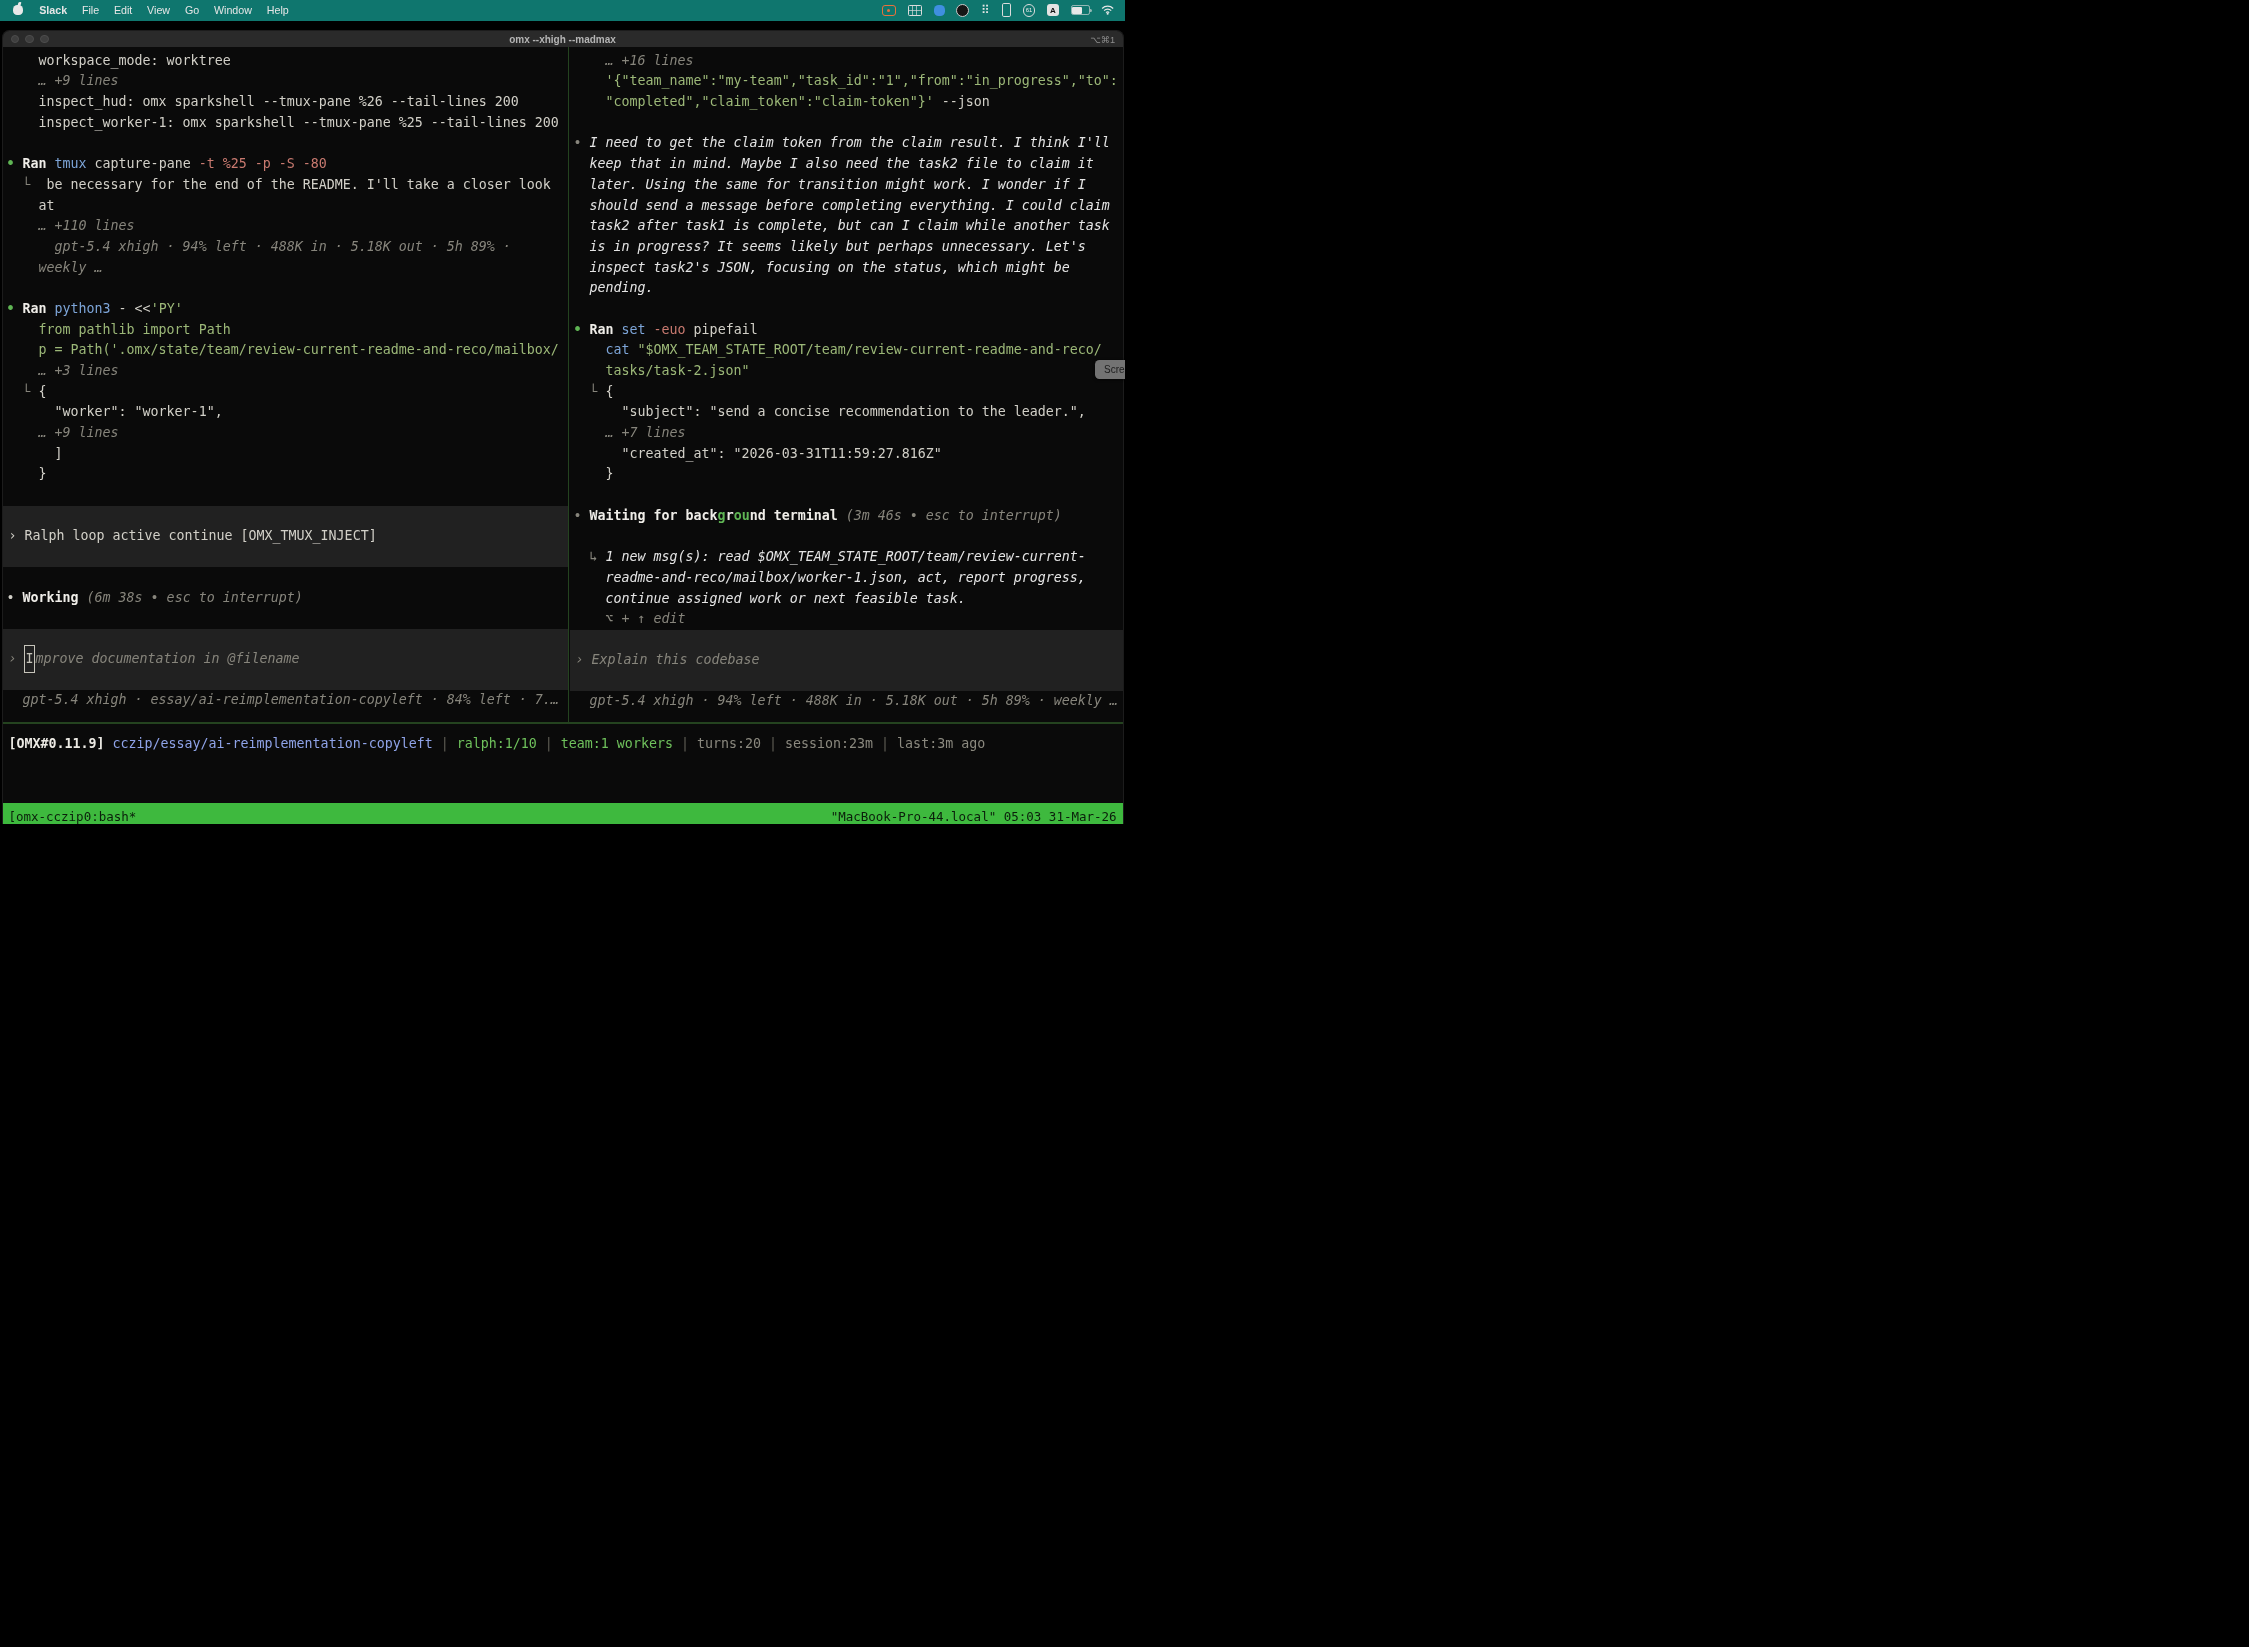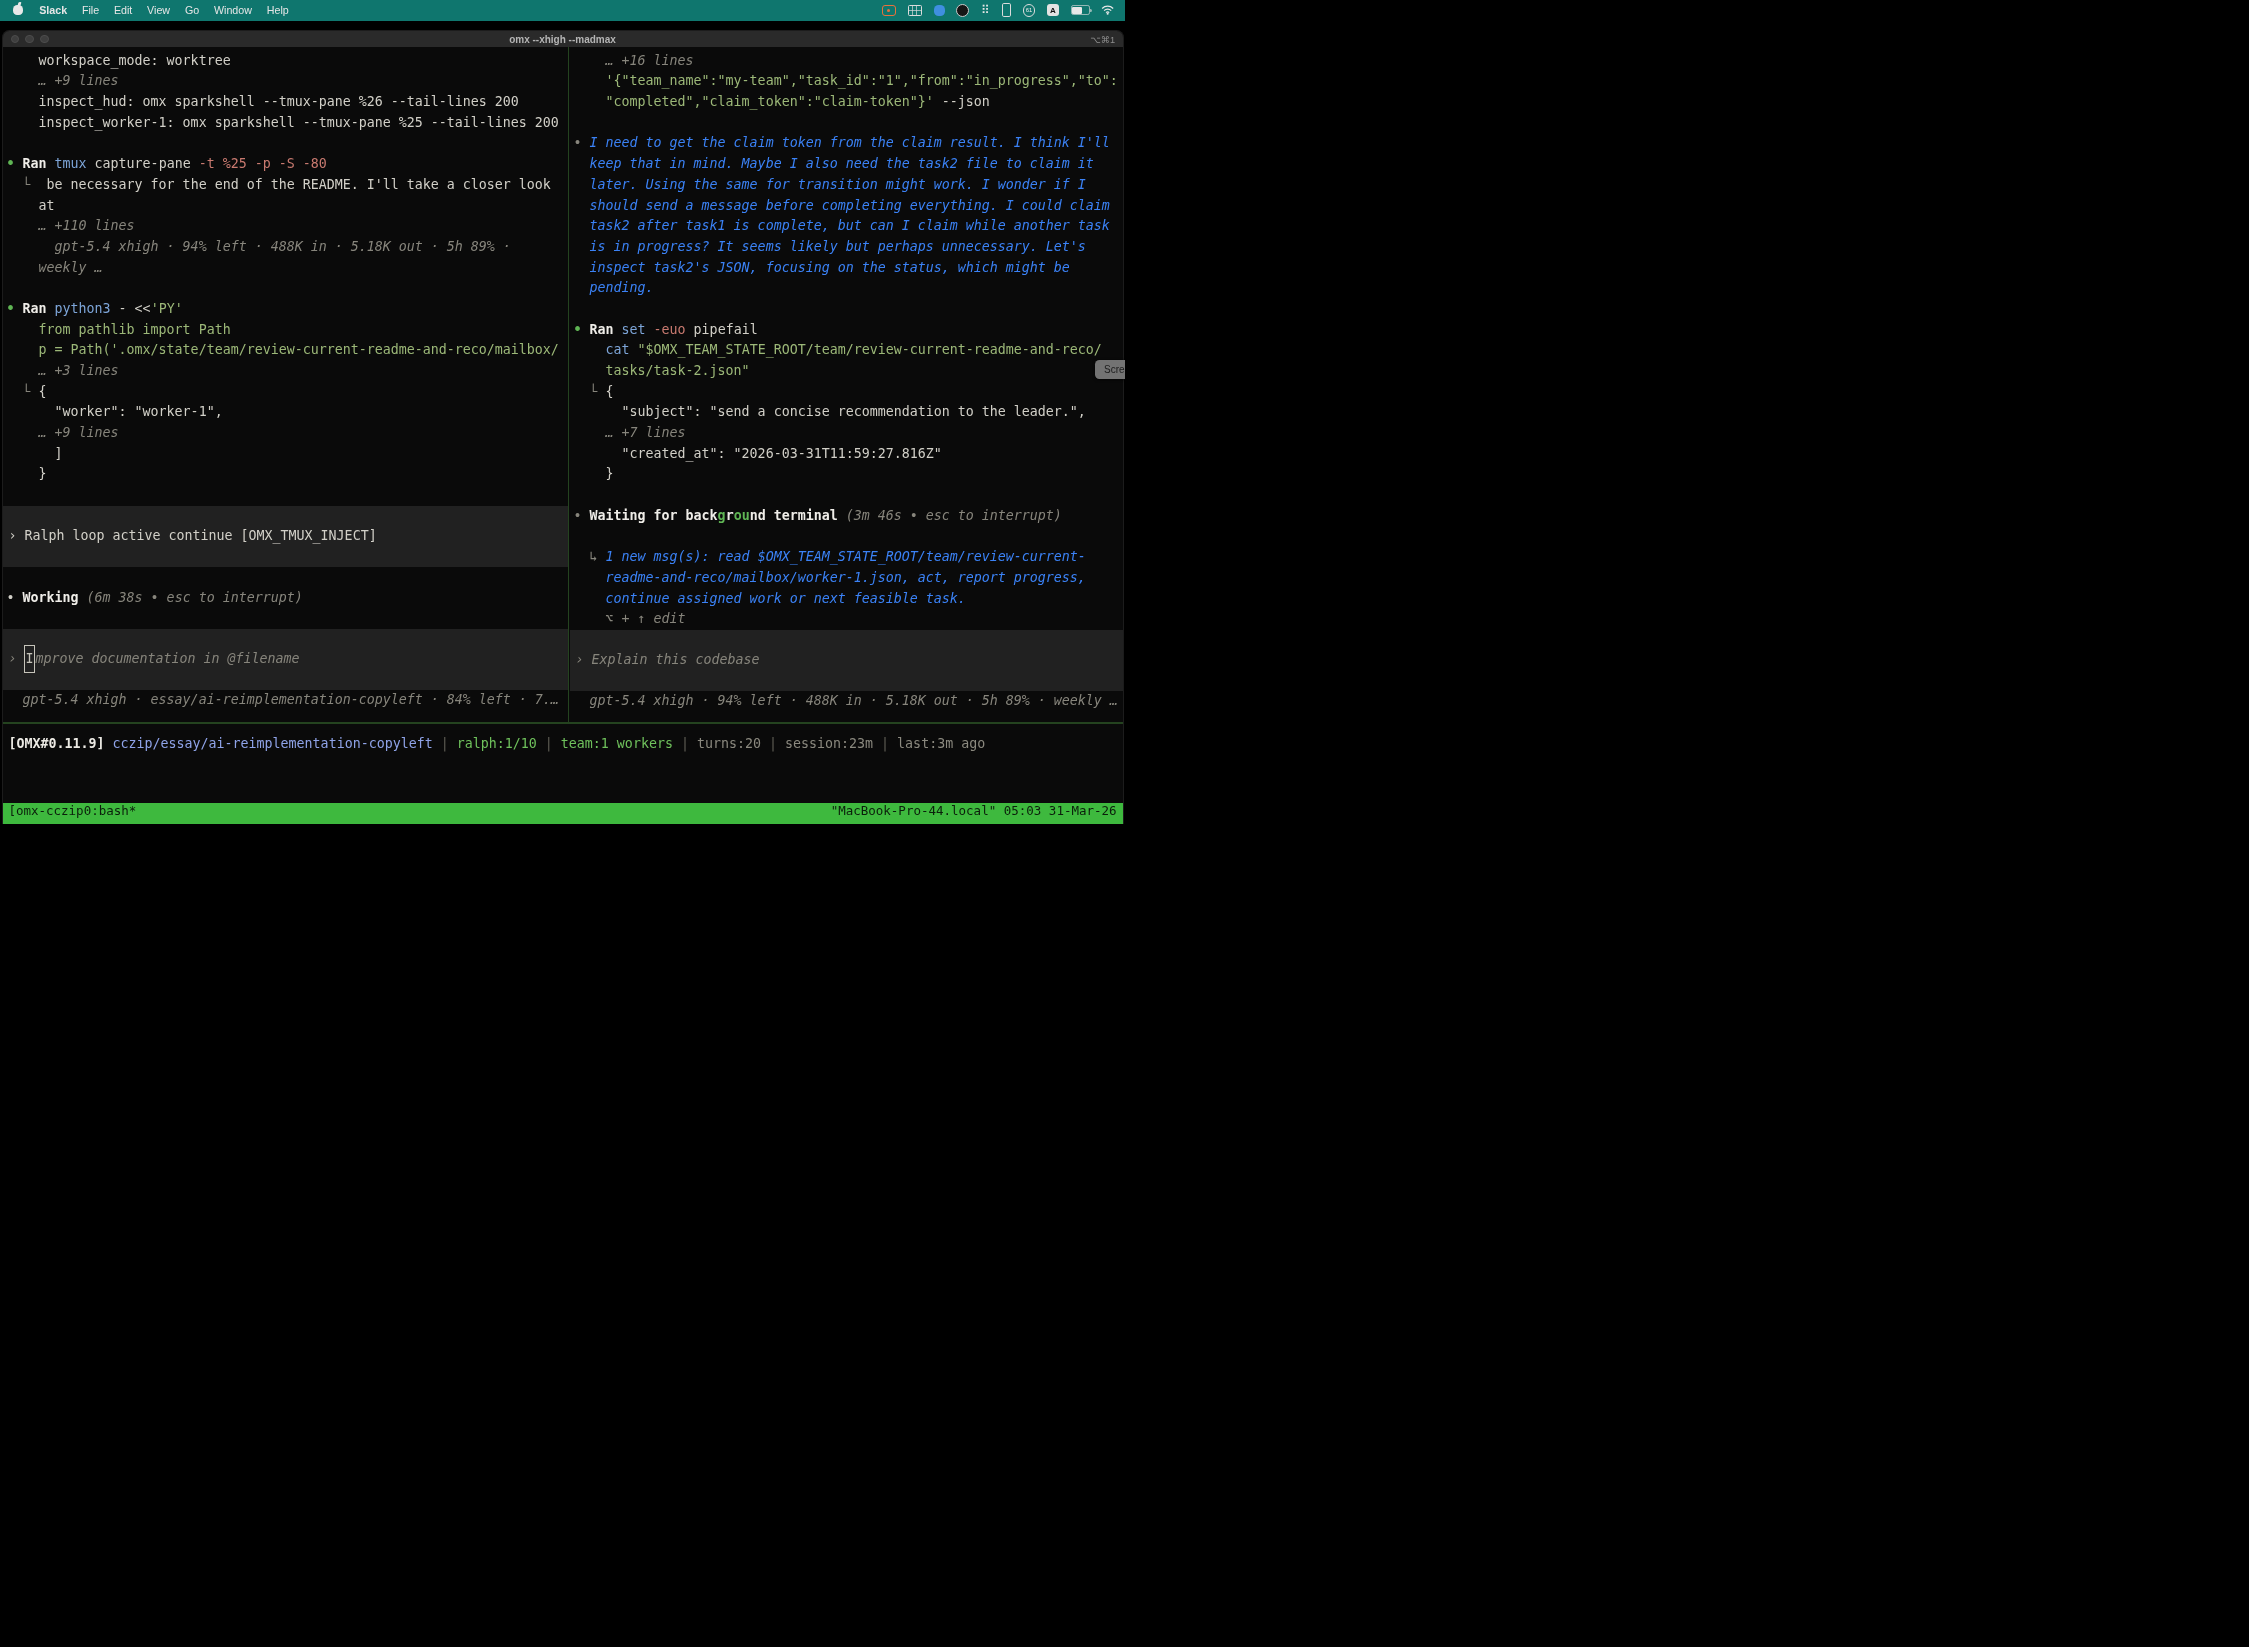--- a/index.html
+++ b/index.html
@@ -61,35 +61,35 @@
   .t-input{height:61px;background:#212121;display:flex;align-items:center;white-space:pre;overflow:hidden;padding-left:5.9px;}
   .cursor{display:inline-block;min-width:10.3px;height:28px;line-height:25px;border:1.5px solid #c6c4ba;
           box-sizing:border-box;text-align:center;color:#c6c4ba;margin-right:0.7px;}
 
   .c-fg{color:#d2d0c8;}
   .c-dim{color:#87857c;font-style:italic;}
   .c-grn{color:#9cb878;}
   .c-blu{color:#7da5d8;}
   .c-red{color:#c97a70;}
   .c-b{color:#efede8;font-weight:700;}
-  .c-i{color:#3b82f6;font-style:italic;}
+  .c-i{color:#e5e5e5;font-style:italic;}
   .c-grnb{color:#5fb554;font-weight:700;}
 
   
   .omx-bar{position:absolute;top:703px;left:0;right:0;height:20.7px;padding-left:5.9px;
            font-family:"DejaVu Sans Mono",monospace;font-size:13.3px;line-height:20.7px;white-space:pre;overflow:hidden;}
   .o-b{color:#eceae4;font-weight:700;}
   .o-path{color:#8fa3e8;}
   .o-grn{color:#6fc15c;}
   .o-dim{color:#8b897f;}
   .o-sep{color:#5f5d55;}
 
   
   .tmux-bar{position:absolute;bottom:0;left:0;right:0;height:20.7px;background:#3eb93e;color:#0b1f0b;
-            font-family:"DejaVu Sans Mono",monospace;font-size:12.5px;display:flex;align-items:flex-start;
+            font-family:"DejaVu Sans Mono",monospace;font-size:12.5px;display:flex;align-items:flex-end;
             justify-content:space-between;padding:0 5.9px;white-space:pre;}
 
   
   .tooltip{position:absolute;top:360px;left:1095px;width:52px;height:19px;background:#737373;color:#1c1c1c;
            border-radius:4.4px;font-size:10px;display:flex;align-items:center;padding-left:9px;
            box-shadow:0 0.7px 3px rgba(0,0,0,.6);z-index:50;overflow:hidden;}
 </style>
 </head>
 <body>
 

